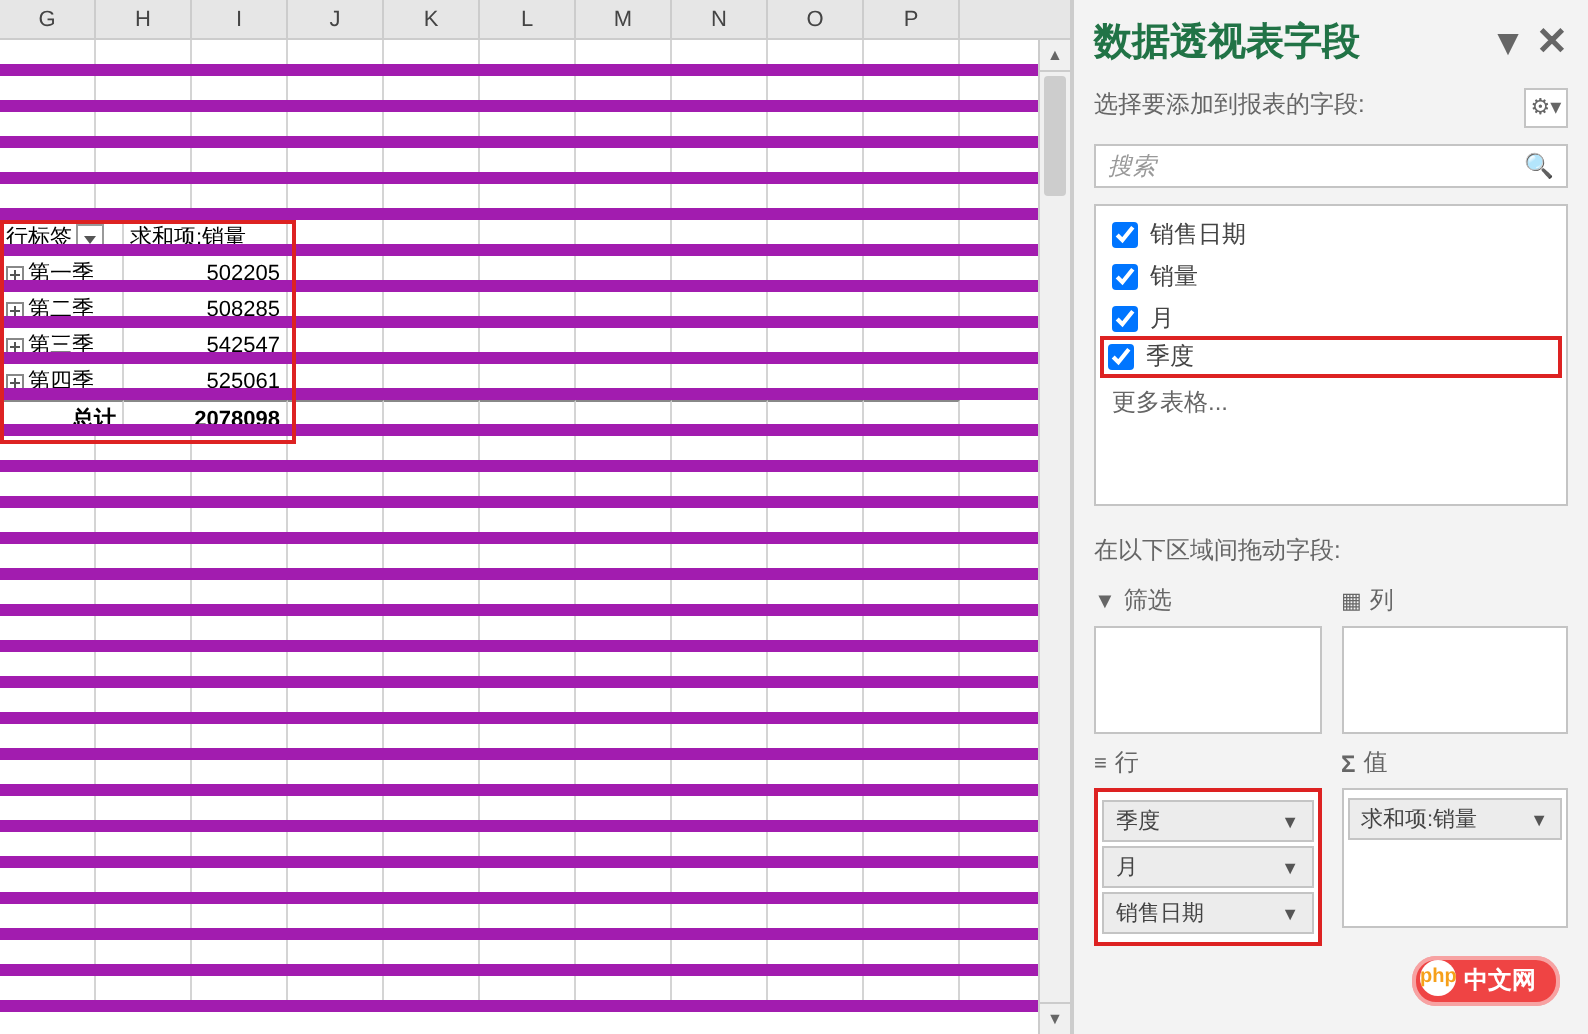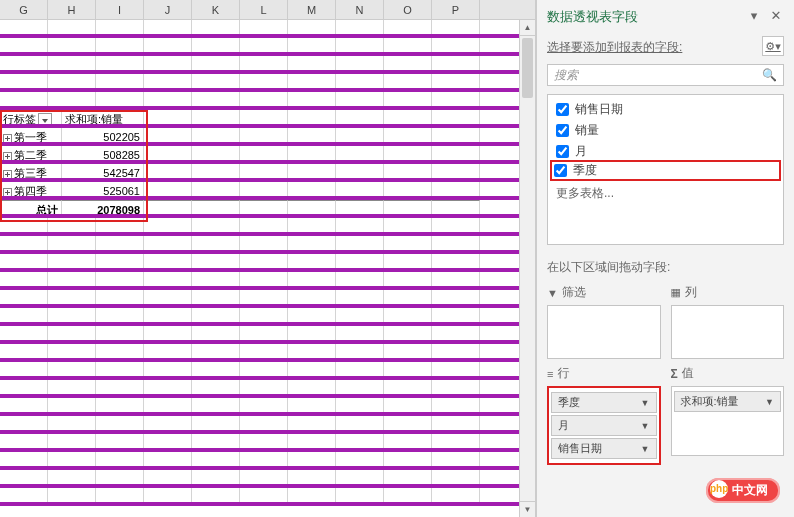--- a/index.html
+++ b/index.html
@@ -4,45 +4,45 @@
 <style>
   * { box-sizing: border-box; margin: 0; padding: 0; font-family: "Microsoft YaHei", Arial, sans-serif; }
   body { background: #fff; width: 794px; height: 517px; overflow: hidden; position: relative; display: flex; }
 
   
   .sheet { flex: 1; position: relative; background: #fff; border-right: 1px solid #ccc; }
   .colheaders { display: flex; height: 20px; background: #e6e6e6; border-bottom: 1px solid #ccc; font-size: 11px; }
   .colheaders .rowhead-spacer { width: 0; }
   .colheaders .ch { flex: none; width: 48px; text-align: center; line-height: 20px; border-right: 1px solid #ccc; color: #444; }
   .rows { }
-  .row { display: flex; height: 18px; border-bottom: 4px solid #a21caf; }
+  .row { display: flex; height: 18px; border-bottom: 6px solid #a21caf; }
   .row .cell { flex: none; width: 48px; border-right: 1px solid #d4d4d4; font-size: 11px; line-height: 18px; padding: 0 3px; overflow: hidden; white-space: nowrap; }
   .cell.num { text-align: right; }
   .pivot-header { font-weight: normal; }
   .dropdown-arrow { display:inline-block; width:14px; height:14px; border:1px solid #999; margin-left:2px; vertical-align:middle; position:relative; }
   .dropdown-arrow::after { content:""; position:absolute; left:3px; top:5px; border-left:3px solid transparent; border-right:3px solid transparent; border-top:4px solid #555; }
   .expand-btn { display:inline-block; width:9px; height:9px; border:1px solid #888; margin-right:2px; vertical-align:middle; position:relative; background:#fff; }
   .expand-btn::before { content:""; position:absolute; left:1px; top:3px; width:5px; height:1px; background:#555; }
   .expand-btn::after { content:""; position:absolute; left:3px; top:1px; width:1px; height:5px; background:#555; }
   .total-row .cell { font-weight: bold; border-top: 1px solid #888;}
   
   .highlight-red { position:absolute; border:2px solid #d22; pointer-events:none; }
   
   
   .vscroll { position:absolute; right:0; top:20px; bottom:0; width:16px; background:#f0f0f0; border-left:1px solid #ccc; }
   .vscroll .sbtn { height:16px; border-bottom:1px solid #ccc; text-align:center; font-size:8px; line-height:16px; color:#666; }
   .vscroll .sbtn.bot { position:absolute; bottom:0; left:0; right:0; border-top:1px solid #ccc; border-bottom:none;}
   .vscroll .thumb { position:absolute; left:2px; right:2px; top:18px; height:60px; background:#cdcdcd; border-radius:2px; }
 
   
   .pane { width: 258px; background:#f3f3f3; border-left:1px solid #ccc; display:flex; flex-direction:column; font-size:12px; color:#444; }
-  .pane-header { padding:8px 10px 6px; color:#217346; font-size:13px; font-weight:normal; display:flex; align-items:flex-start; }
+  .pane-header { padding:8px 10px 6px; color:#217346; font-size:19px; font-weight:bold; display:flex; align-items:center; }
   .pane-header .spacer { flex:1; }
   .pane-header .hbtn { width:16px; text-align:center; color:#666; margin-left:6px; cursor:default; }
-  .pane-sub { padding:4px 10px; color:#666; display:flex; align-items:flex-end;text-decoration:underline; }
+  .pane-sub { padding:4px 10px; color:#666; display:flex; align-items:flex-start; }
   .pane-sub .gear { width:22px; height:20px; border:1px solid #c4c4c4; background:#fff; margin-left:auto; text-align:center; line-height:18px; font-size:11px; }
   .search { margin:4px 10px 8px; height:22px; border:1px solid #c4c4c4; background:#fff; display:flex; align-items:center; padding:0 6px; color:#999; font-style:italic;gap:30px; }
   .search .mag { margin-left:auto; color:#217346; font-style:normal; font-size:12px; }
   .fieldlist { margin:0 10px; background:#fff; border:1px solid #c4c4c4; padding:4px 4px 40px; }
   .fieldlist .field { padding:2px 4px; display:flex; align-items:center; gap:6px; }
   .fieldlist .field input { margin:0; }
   .fieldlist .more { padding:6px 4px 2px; color:#666; }
   .field.hl { border:2px solid #d22; margin:-2px; padding:0 2px; }
   
   .mid-label { padding:14px 10px 6px; color:#666; }

